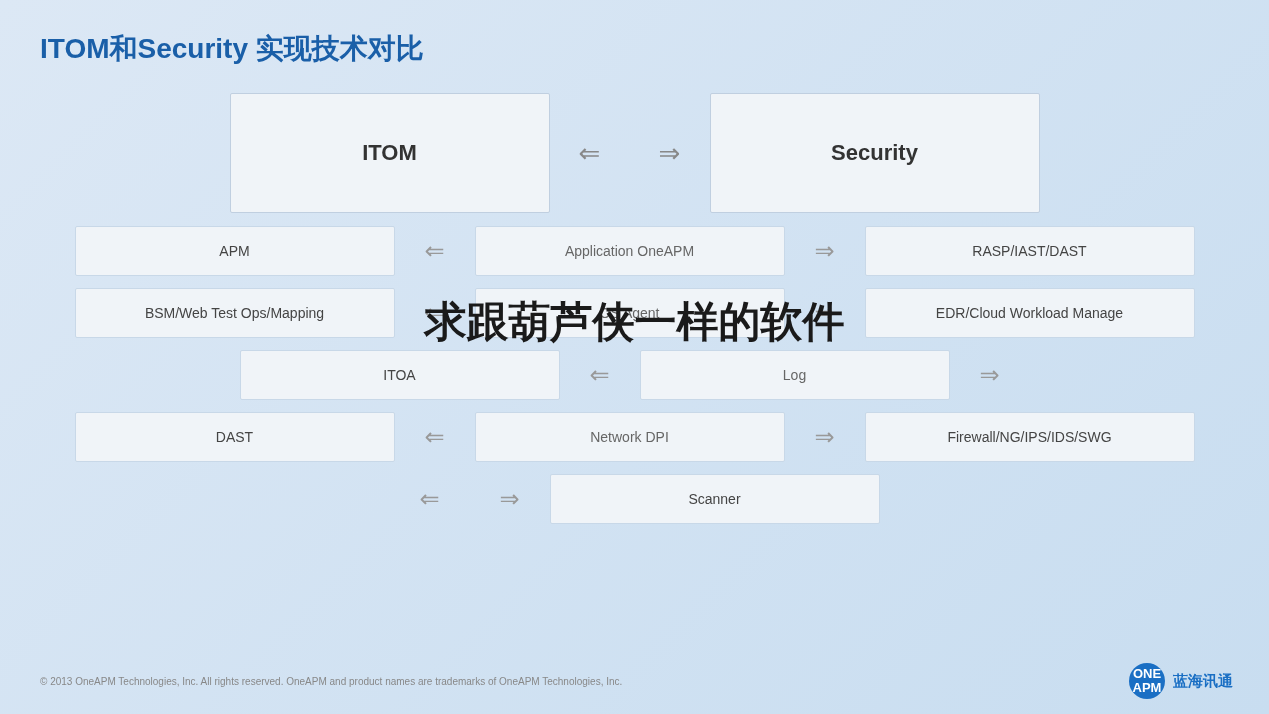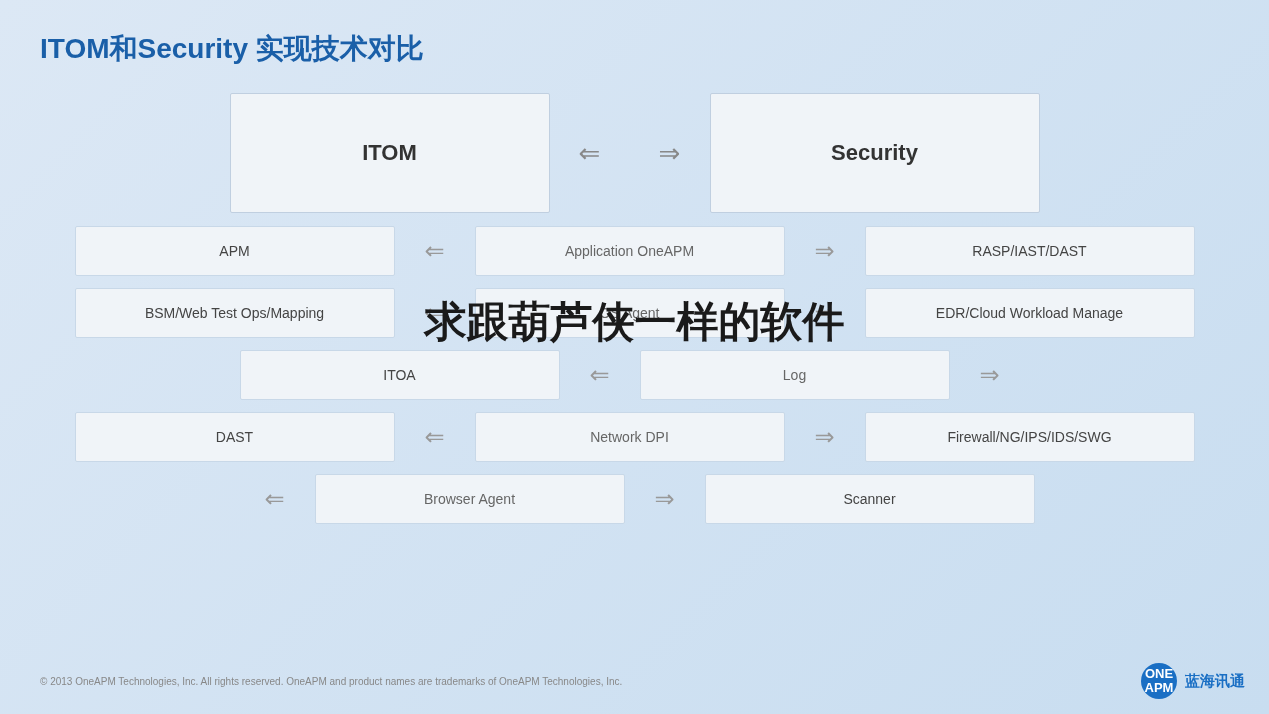--- a/index.html
+++ b/index.html
@@ -177,21 +177,21 @@
       white-space: nowrap;
       z-index: 10;
       pointer-events: none;
     }
 
     
     .footer {
       position: absolute;
       bottom: 15px;
       left: 40px;
-      right: 24px;
+      right: 36px;
       display: flex;
       align-items: center;
       justify-content: space-between;
       margin-top: 21px;
     }
 
     .footer-text {
       font-size: 10px;
       color: #888;
     }
@@ -313,23 +313,20 @@
     <div class="arrow-right">
       <span class="double-arrow-right" style="font-size:24px;color:#999;">⇒</span>
     </div>
     <div class="cell-right">
       <span>Firewall/NG/IPS/IDS/SWG</span>
     </div>
   </div>
         <div class="data-row">
     <div class="arrow-left">
       <span class="double-arrow-left" style="font-size:24px;color:#999;">⇐</span>
-    </div>
-    <div class="cell-center">
-      <span>Browser Agent</span>
     </div>
     <div class="arrow-right">
       <span class="double-arrow-right" style="font-size:24px;color:#999;">⇒</span>
     </div>
     <div class="cell-right">
       <span>Scanner</span>
     </div>
   </div>
       </div>
 

